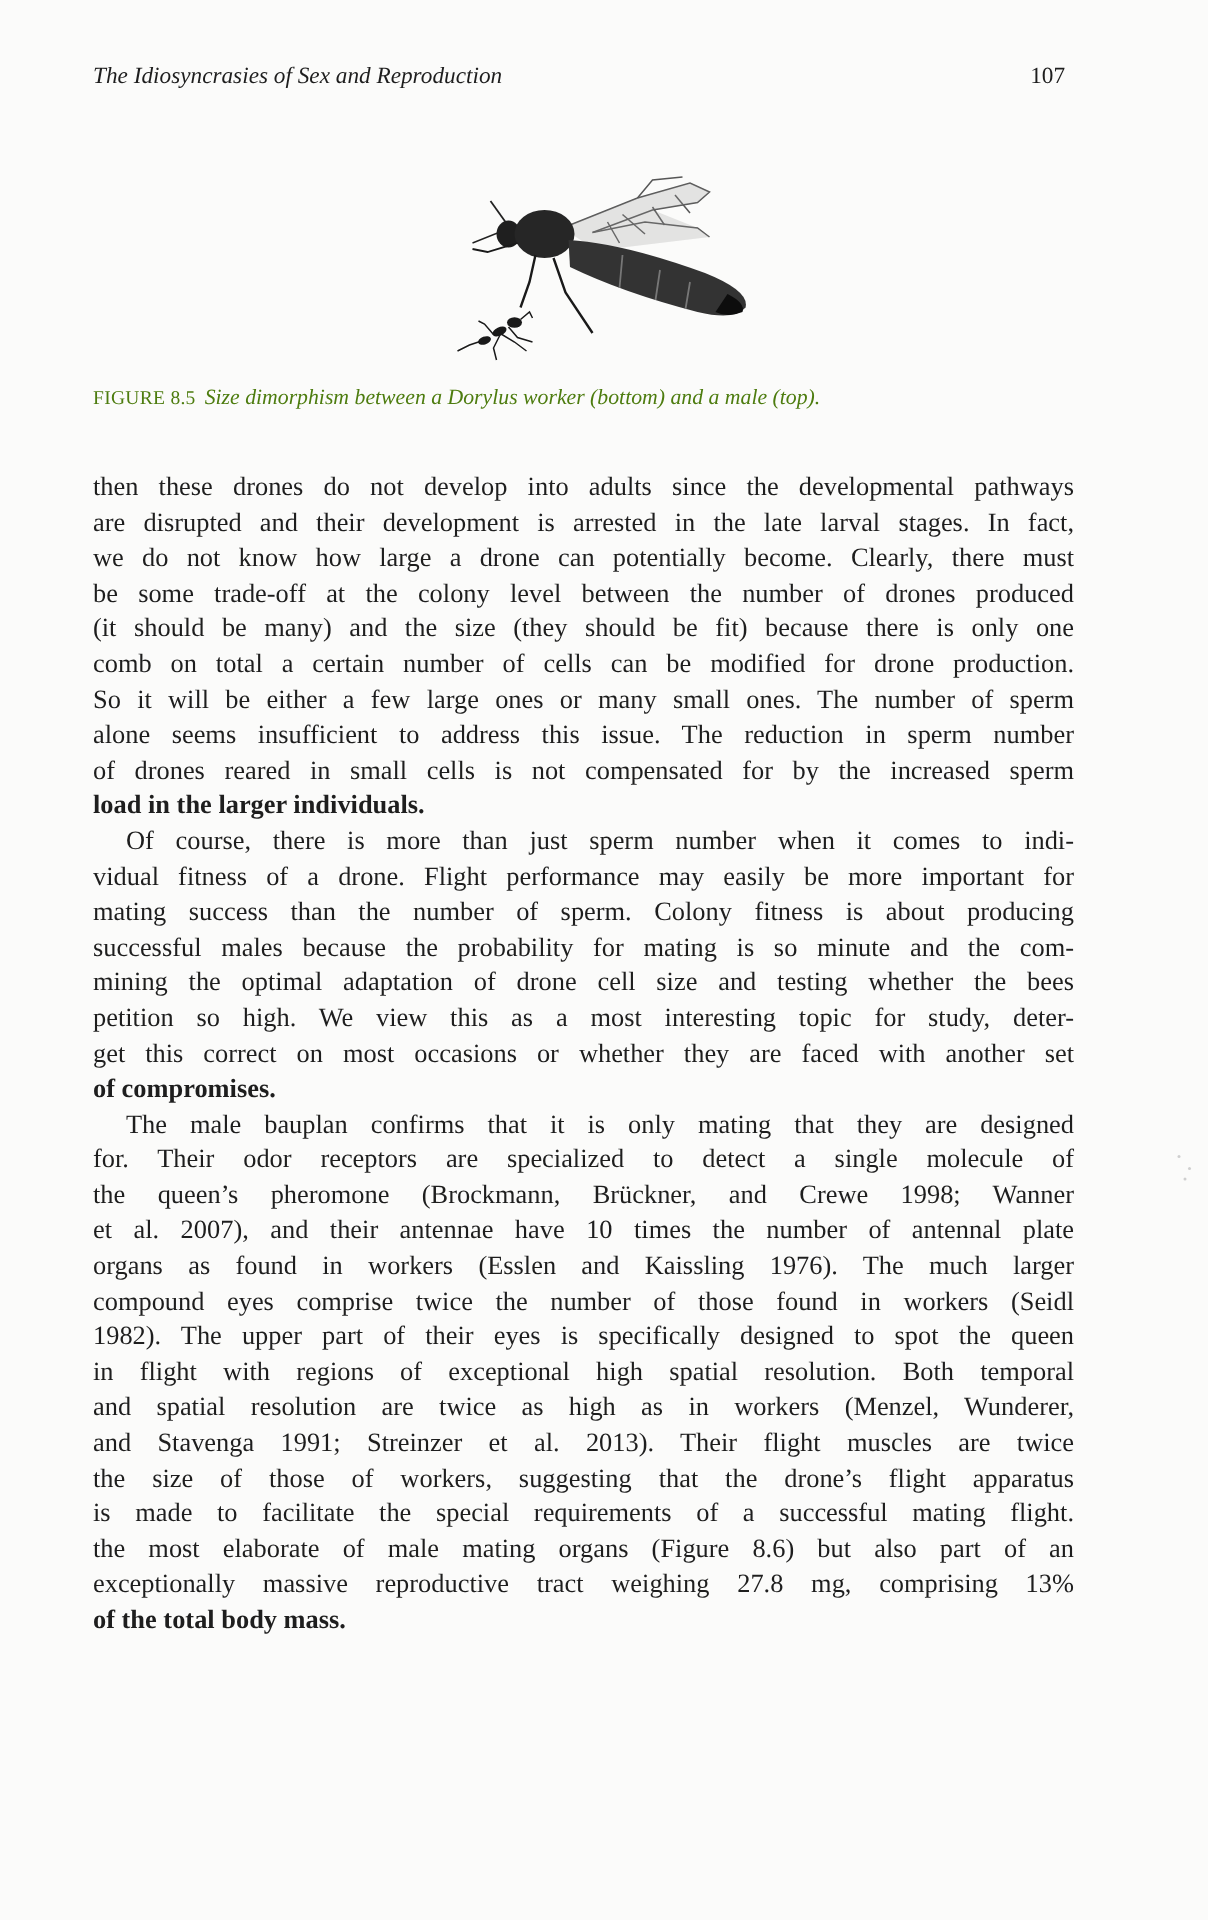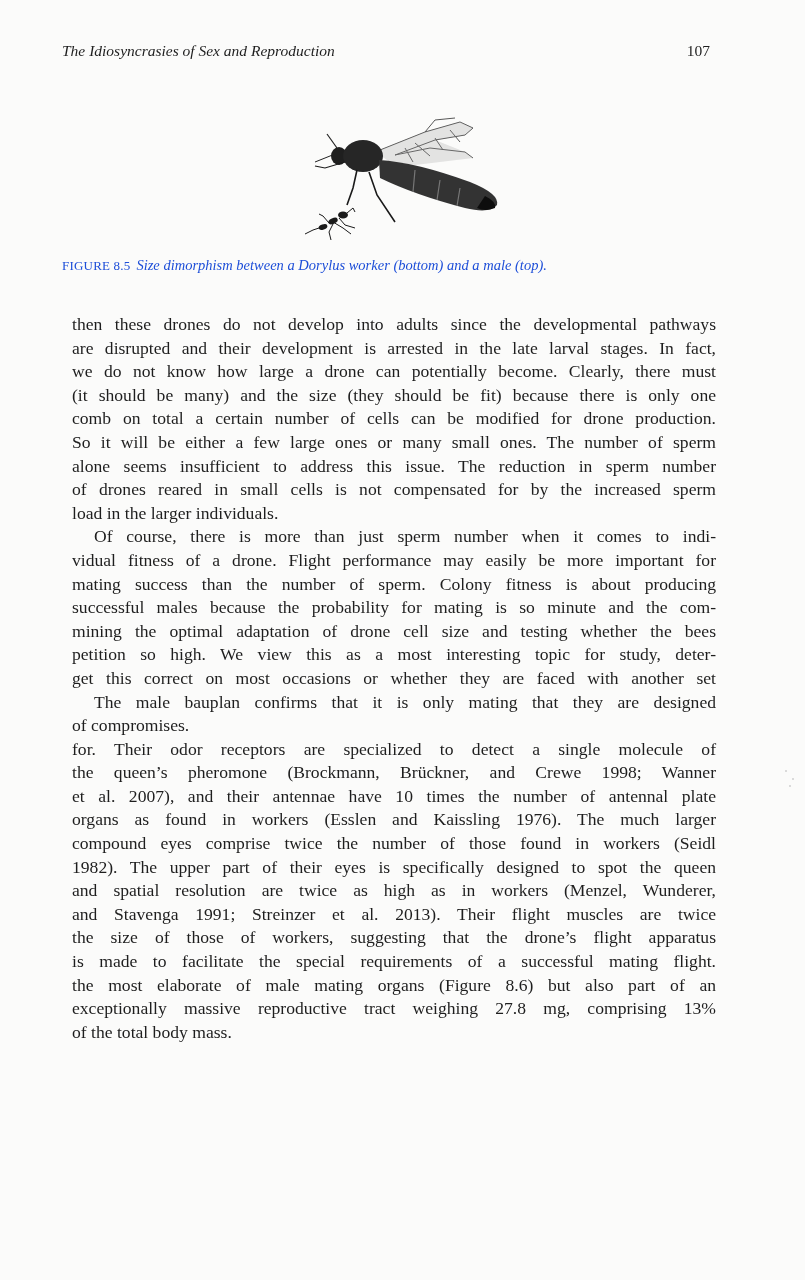--- a/index.html
+++ b/index.html
@@ -41,21 +41,21 @@
       width: 220px;
       height: 135px;
     }
     .figure svg { width: 100%; height: 100%; display: block; }
     .caption {
       position: absolute;
       top: 257px;
       left: 62px;
       font-size: 14.5px;
       white-space: nowrap;
-      color: #1d4ed8;
+      color: #4d7c0f;
     }
     .caption-label {
       font-variant: small-caps;
       font-size: 13px;
       letter-spacing: 0.2px;
       margin-right: 6px;
     }
     .caption-text { font-style: italic; }
     .body-text {
       position: absolute;
@@ -64,25 +64,25 @@
       width: 654px;
       font-size: 17.6px;
       line-height: 23.6px;
     }
     .line {
       display: block;
       white-space: nowrap;
       text-align: justify;
       text-align-last: justify;
       height: 23.6px;
-      margin-left: 10px;
     }
     .line.last {
       text-align: right;
       text-align-last: left;
+      font-weight: bold;
     }
     .line.indent { text-indent: 22px; }
     .speck {
       position: absolute;
       width: 2px; height: 2px;
       background: #cfcfcf;
       border-radius: 50%;
     }
   </style>
 </head>
@@ -140,43 +140,45 @@
 
 <div class="caption">
   <span class="caption-label">FIGURE 8.5</span><span class="caption-text">Size dimorphism between a Dorylus worker (bottom) and a male (top).</span>
 </div>
 
 <div class="body-text">
 
   <span class="line">then these drones do not develop into adults since the developmental pathways</span>
   <span class="line">are disrupted and their development is arrested in the late larval stages. In fact,</span>
   <span class="line">we do not know how large a drone can potentially become. Clearly, there must</span>
+  <span class="line">be some trade-off at the colony level between the number of drones produced</span>
   <span class="line">(it should be many) and the size (they should be fit) because there is only one</span>
   <span class="line">comb on total a certain number of cells can be modified for drone production.</span>
   <span class="line">So it will be either a few large ones or many small ones. The number of sperm</span>
   <span class="line">alone seems insufficient to address this issue. The reduction in sperm number</span>
   <span class="line">of drones reared in small cells is not compensated for by the increased sperm</span>
   <span class="line last">load in the larger individuals.</span>
 
   <span class="line indent">Of course, there is more than just sperm number when it comes to indi-</span>
   <span class="line">vidual fitness of a drone. Flight performance may easily be more important for</span>
   <span class="line">mating success than the number of sperm. Colony fitness is about producing</span>
   <span class="line">successful males because the probability for mating is so minute and the com-</span>
   <span class="line">mining the optimal adaptation of drone cell size and testing whether the bees</span>
   <span class="line">petition so high. We view this as a most interesting topic for study, deter-</span>
   <span class="line">get this correct on most occasions or whether they are faced with another set</span>
+  <span class="line last">of compromises.</span>
+
   <span class="line indent">The male bauplan confirms that it is only mating that they are designed</span>
-
-  <span class="line last">of compromises.</span>
   <span class="line">for. Their odor receptors are specialized to detect a single molecule of</span>
   <span class="line">the queen’s pheromone (Brockmann, Brückner, and Crewe 1998; Wanner</span>
   <span class="line">et al. 2007), and their antennae have 10 times the number of antennal plate</span>
   <span class="line">organs as found in workers (Esslen and Kaissling 1976). The much larger</span>
   <span class="line">compound eyes comprise twice the number of those found in workers (Seidl</span>
   <span class="line">1982). The upper part of their eyes is specifically designed to spot the queen</span>
+  <span class="line">in flight with regions of exceptional high spatial resolution. Both temporal</span>
   <span class="line">and spatial resolution are twice as high as in workers (Menzel, Wunderer,</span>
   <span class="line">and Stavenga 1991; Streinzer et al. 2013). Their flight muscles are twice</span>
   <span class="line">the size of those of workers, suggesting that the drone’s flight apparatus</span>
   <span class="line">is made to facilitate the special requirements of a successful mating flight.</span>
   <span class="line">the most elaborate of male mating organs (Figure 8.6) but also part of an</span>
   <span class="line">exceptionally massive reproductive tract weighing 27.8 mg, comprising 13%</span>
   <span class="line last">of the total body mass.</span>
 </div>
 
 <span class="speck" style="left:785px;top:770px;"></span>

